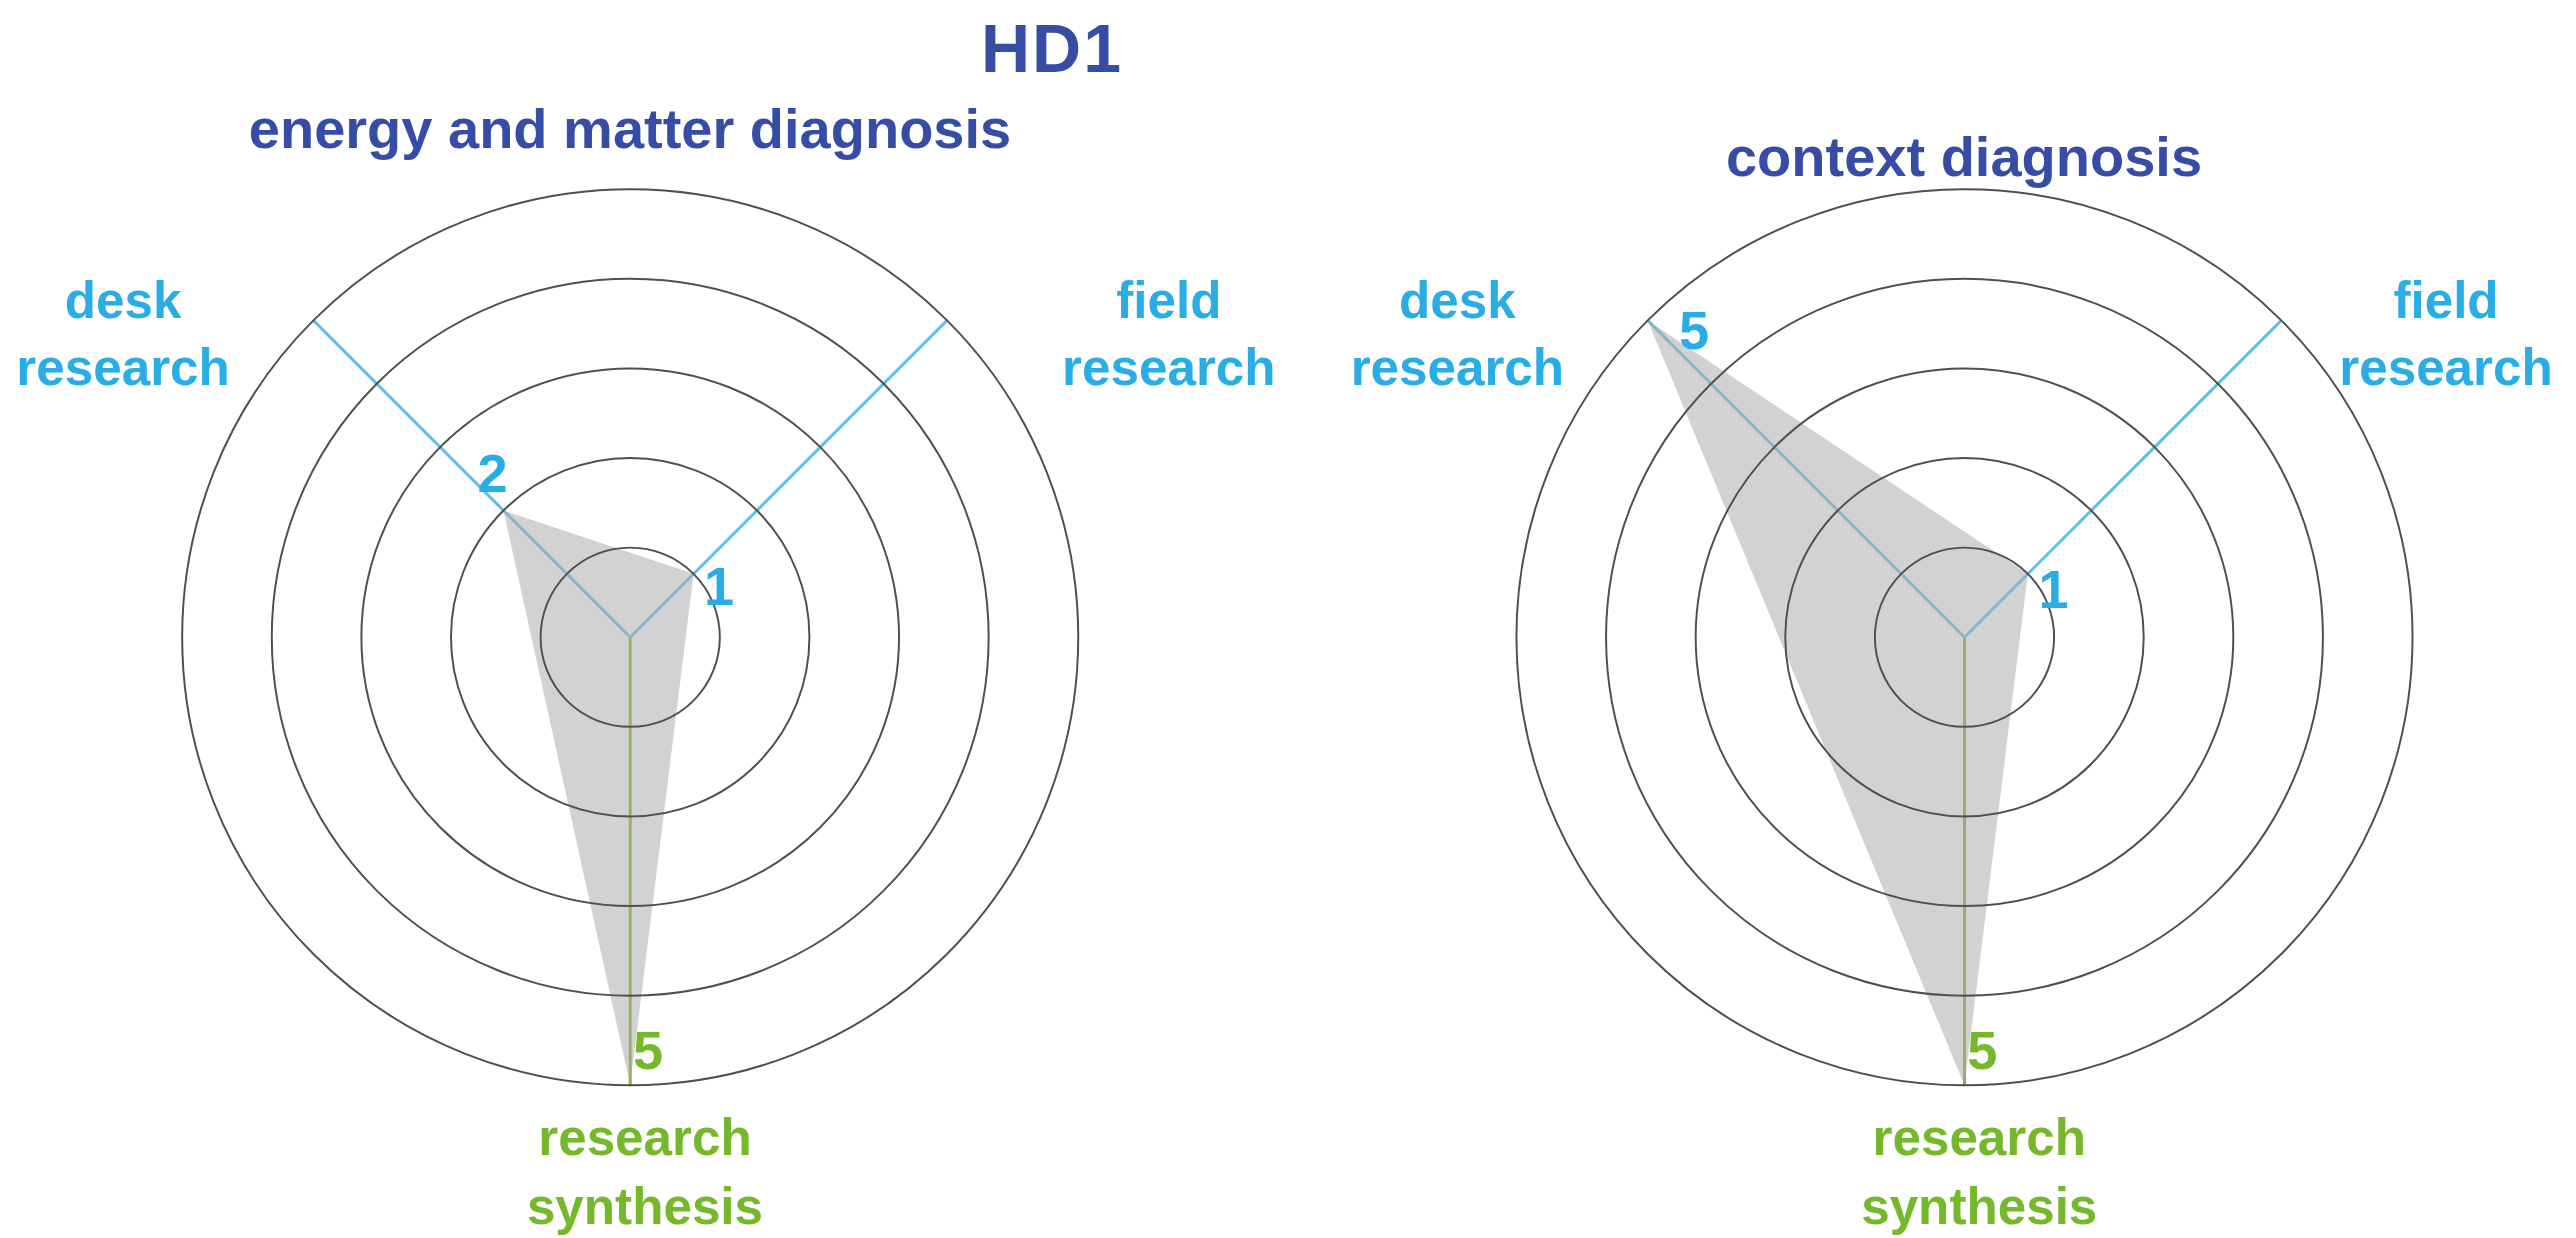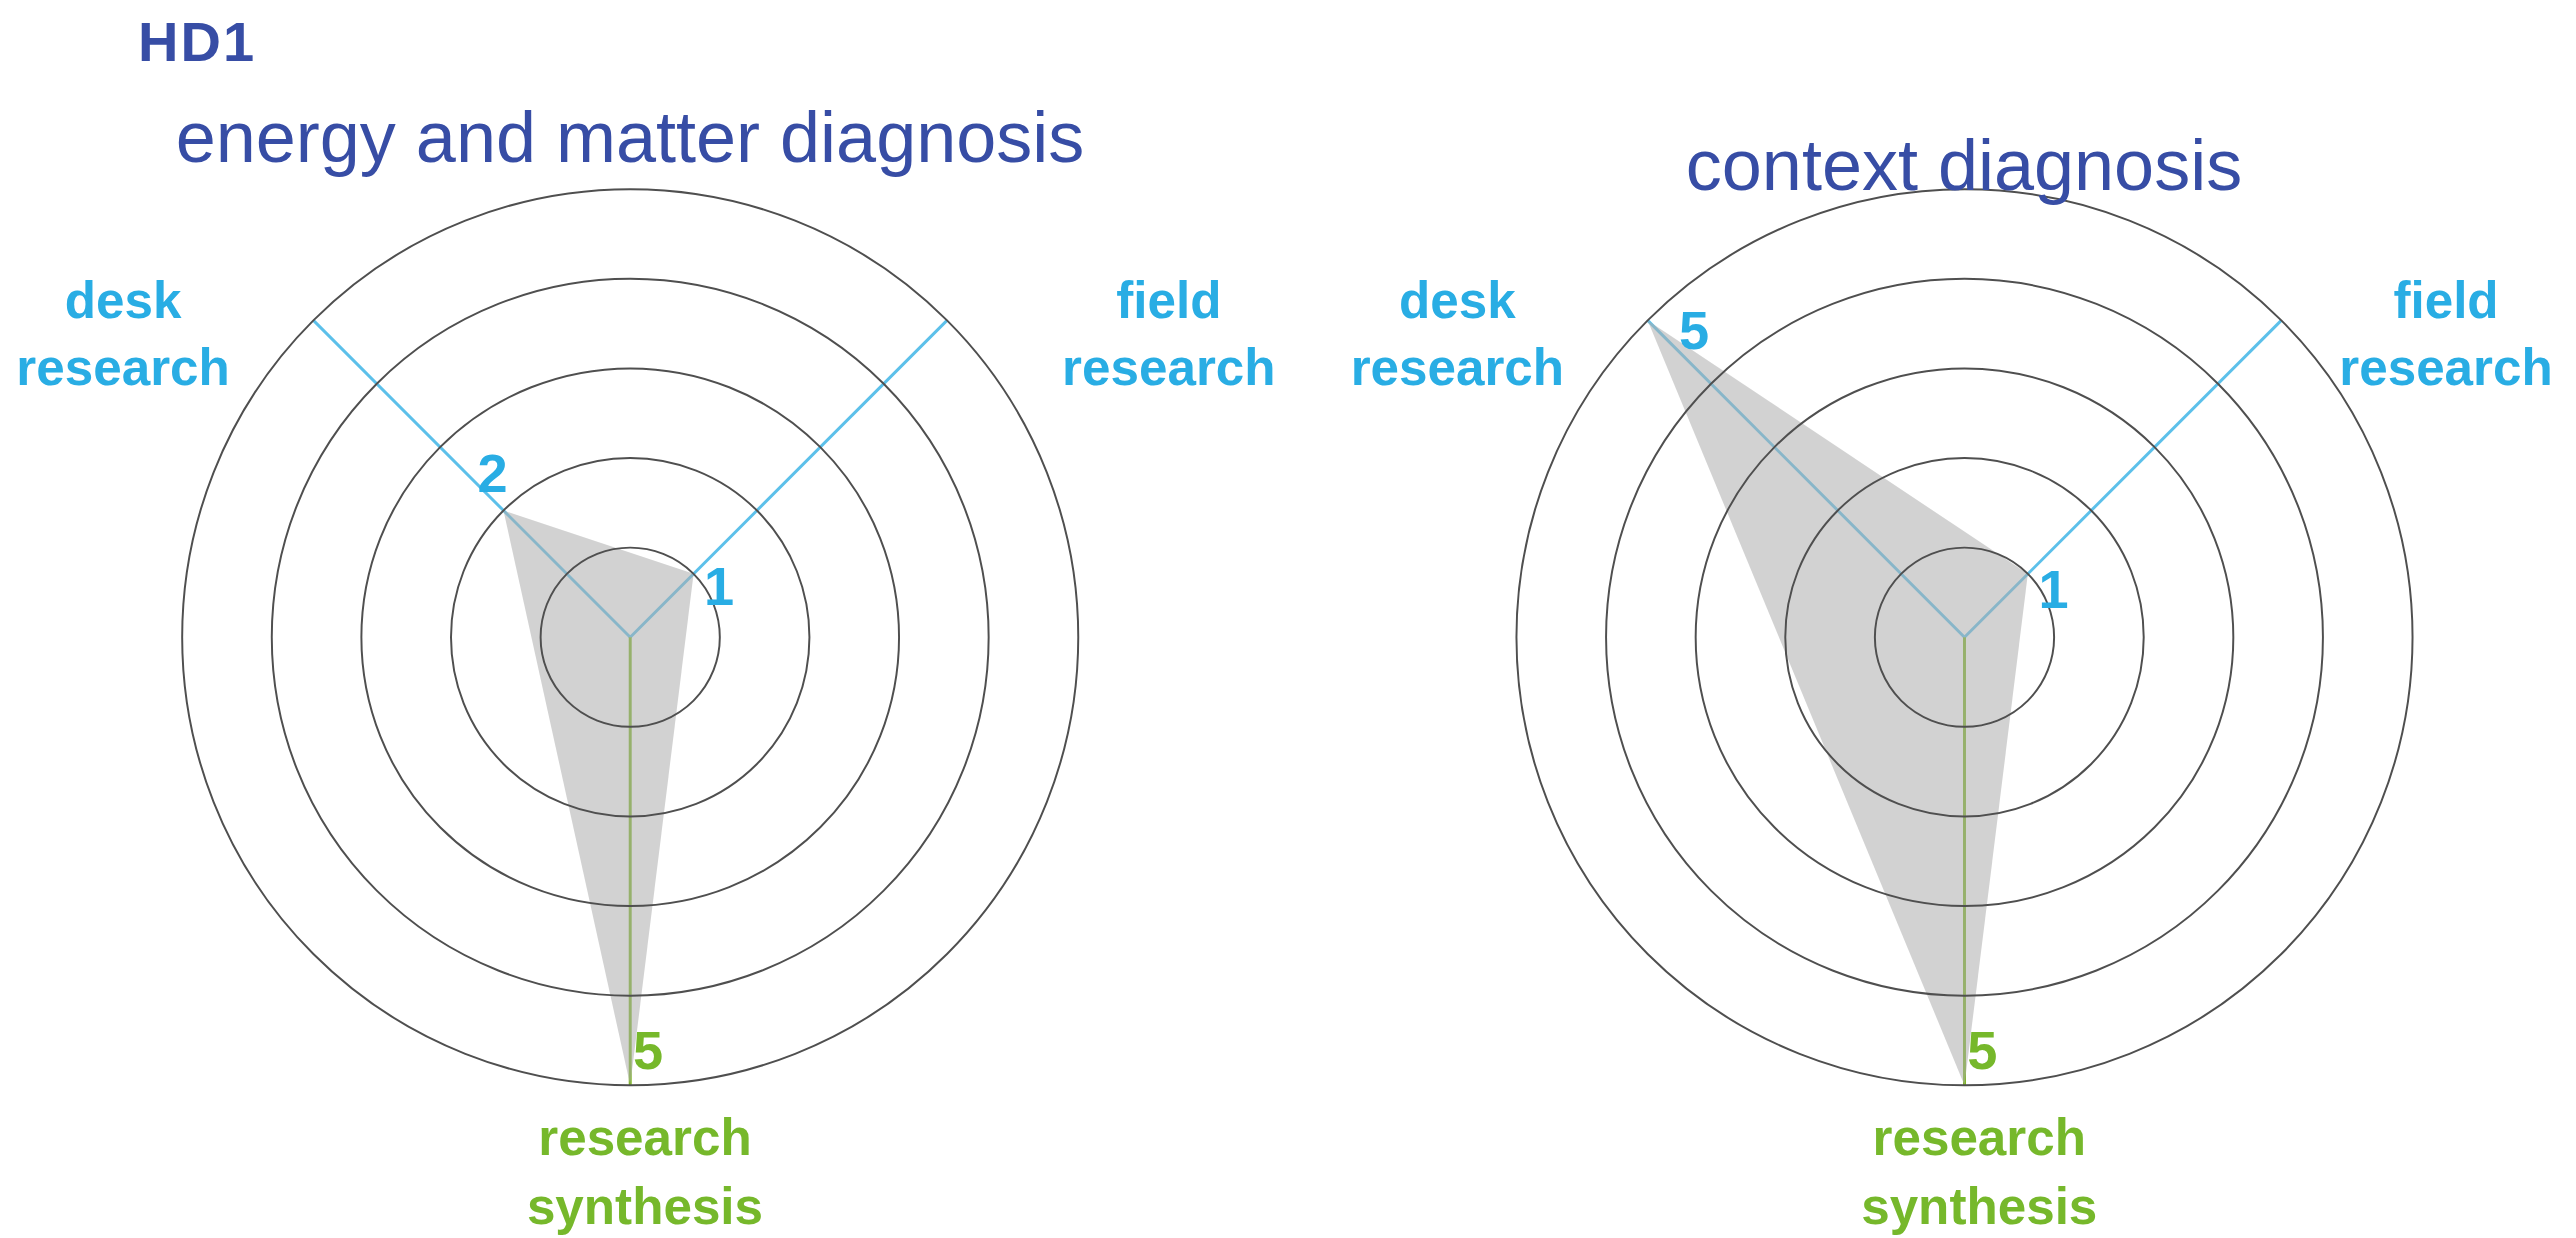--- a/index.html
+++ b/index.html
@@ -25,34 +25,34 @@
     width: 1288px;
     height: 1239px;
   }
   #chart-0 { left: 0; --cx: 630px; }
   #chart-1 { left: 1288px; --cx: 676px; }
   .chart-title {
     position: absolute;
     top: 13.8px;
     left: calc(var(--cx) - 492px);
     width: 985px;
-    text-align: left;
-    font-size: 56px;
+    text-align: right;
+    font-size: 68px;
     font-weight: bold;
     letter-spacing: 2px;
     line-height: 1.0;
   }
   .chart-subtitle {
     position: absolute;
     top: 101px;
     left: calc(var(--cx) - 512px);
     width: 1024px;
     text-align: center;
-    font-size: 72px;
-    font-weight: normal;
+    font-size: 56px;
+    font-weight: bold;
     line-height: 1.0;
   }
   svg.radar {
     position: absolute;
     left: 0;
     top: 0;
     width: 1288px;
     height: 1239px;
   }
   svg text {

